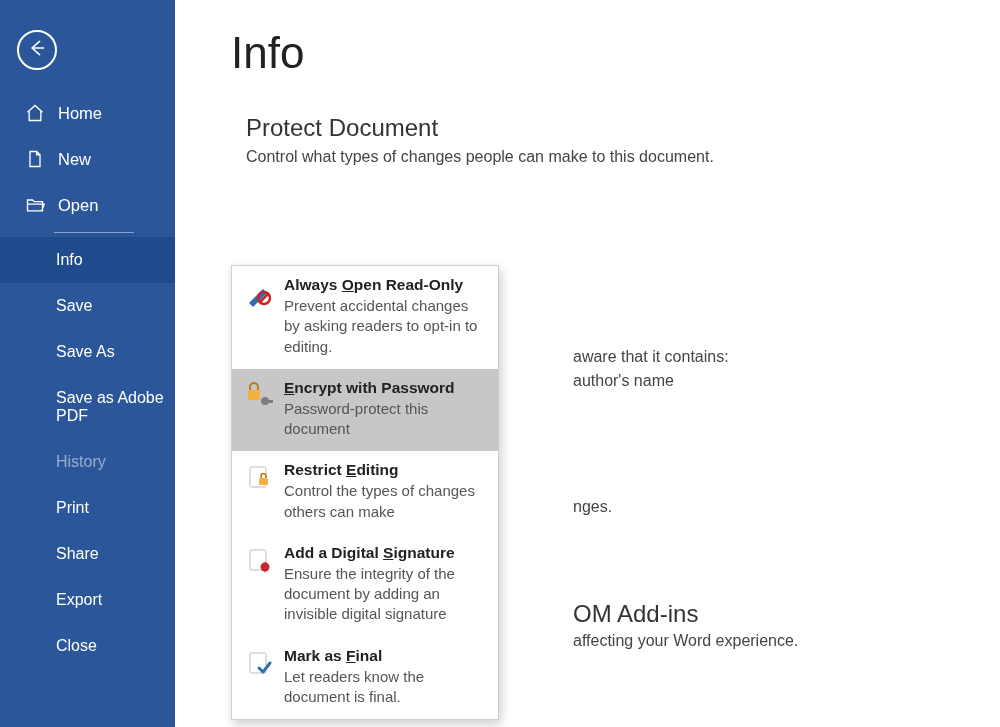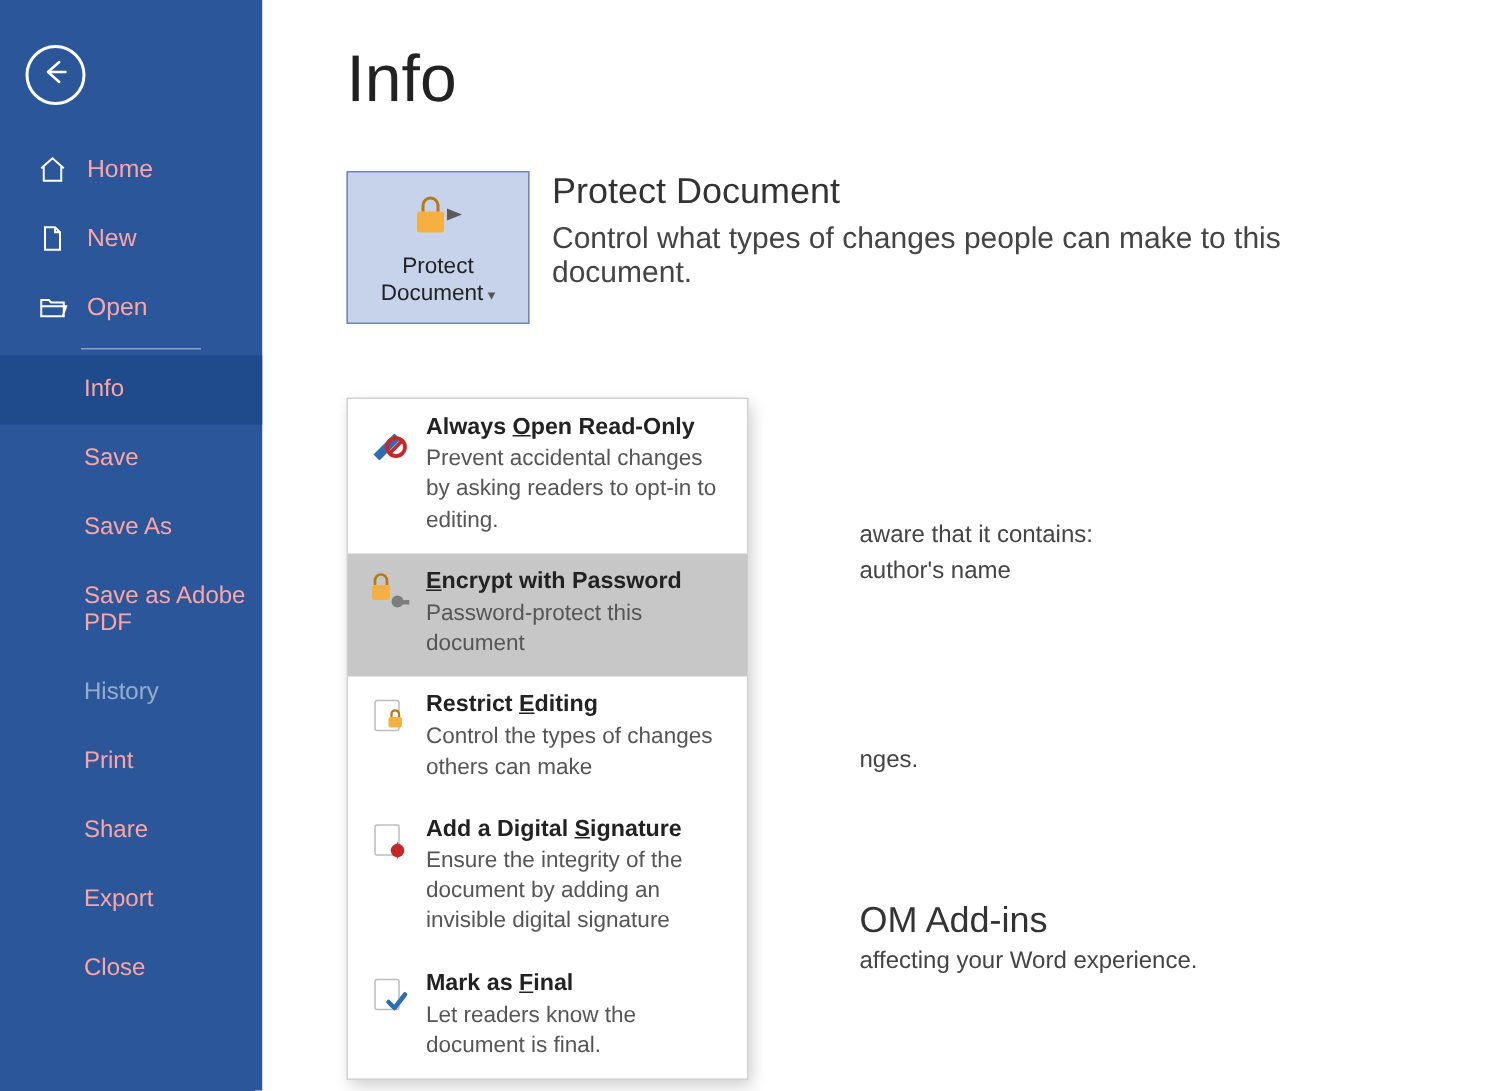--- a/index.html
+++ b/index.html
@@ -29,21 +29,21 @@
   .nav-top {
     position: absolute;
     top: 90px; left: 0; right: 0;
   }
   .nav-item {
     display: flex;
     align-items: center;
     padding: 12px 0 12px 24px;
     font-size: 16.5px;
     cursor: pointer;
-    color: #fca5a5;
+    color: #ffffff;
   }
   .nav-item .micon { width: 22px; height: 22px; margin-right: 12px; display: inline-flex; align-items: center; justify-content: center; }
   .nav-item .micon svg { width: 20px; height: 20px; fill: none; stroke: #fff; stroke-width: 1.6; }
   .divider {
     border-top: 1px solid rgba(255,255,255,0.45);
     margin: 4px 0 4px 54px; width: 80px;
   }
   .nav-sub {
     margin-top: 0;
   }
@@ -108,21 +108,21 @@
   .section-text {
     margin-left: 15px;
     max-width: 520px;
   }
   .section-heading {
     font-size: 24px;
     color: #333;
     margin: 0 0 6px 0;
   }
   .section-desc {
-    font-size: 20px;
+    font-size: 16px;
     color: #444;
   }
 
   
   .dropdown {
     position: absolute;
     left: 231px; top: 265px;
     width: 268px;
     background: #ffffff;
     border: 1px solid #cfcfcf;
@@ -254,33 +254,20 @@
         <span>Close</span>
       </div>
     </div>
   </div>
 </div>
 
 <div class="main">
   <div class="page-title">Info</div>
 
   <div class="section">
-    <div class="tilebtn highlighted">
-      <span class="tile-icon">
-        <svg width="36" height="30" viewBox="0 0 36 30">
-          <rect x="4" y="12" width="18" height="14" rx="2" fill="#f5b042"></rect>
-          <path d="M8 12 V8 a5 5 0 0 1 10 0 V12" fill="none" stroke="#b9790f" stroke-width="2"></path>
-          <path d="M24 10 L34 14 L24 18 Z" fill="#5b5b5b"></path>
-        </svg>
-      </span>
-      <span class="tile-label">
-        <span>Protect</span><br>
-        <span>Document</span><span class="tile-arrow">▾</span>
-      </span>
-    </div>
     <div class="section-text">
       <div class="section-heading">Protect Document</div>
       <div class="section-desc">Control what types of changes people can make to this document.</div>
     </div>
   </div>
 
 </div>
 
 <div class="inspect-block">
   <div style="padding-left:200px">aware that it contains:</div>

